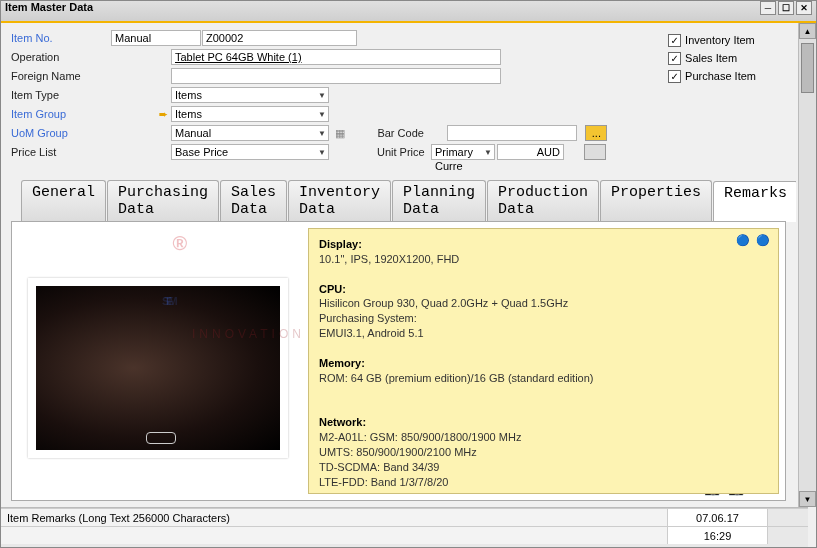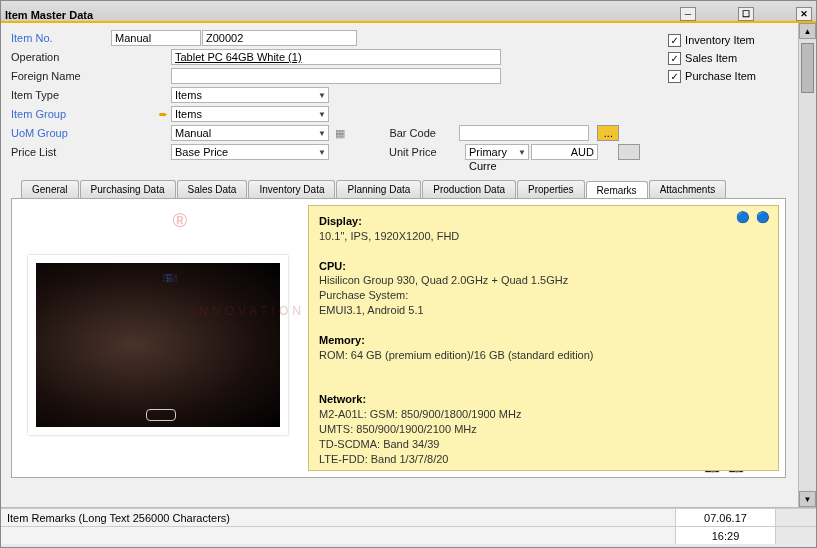--- a/index.html
+++ b/index.html
@@ -1,18 +1,18 @@
 <!DOCTYPE html>
 <html><head>
 <meta charset="utf-8">
 <style>
   * { box-sizing: border-box; font-family: Tahoma, Arial, sans-serif; font-size: 11px; }
   body { margin: 0; background: #e8e8e8; width: 817px; height: 548px; overflow: hidden; position: relative; }
   .window { width: 817px; height: 548px; background: #f0f0f0; border: 1px solid #888; position: relative; }
-  .titlebar { background: linear-gradient(#e0e0e0,#cfcfcf); border-bottom: 2px solid #f4b400; height: 22px; display: flex; align-items: flex-end; padding: 0 4px; font-weight: bold; gap: 40px; }
+  .titlebar { background: linear-gradient(#e0e0e0,#cfcfcf); border-bottom: 2px solid #f4b400; height: 22px; display: flex; align-items: flex-start; padding: 0 4px; font-weight: bold; }
   .titlebar .spacer { flex: 1; }
   .winbtn { width: 16px; height: 14px; border: 1px solid #888; margin-left: 2px; background: #eee; display:flex; align-items:center; justify-content:center; font-size:9px; line-height:1; cursor:pointer; }
   .content { position: absolute; top: 24px; left: 0; right: 20px; bottom: 40px; padding: 4px 10px; overflow:hidden; }
   .vscroll { position:absolute; right:0; top:22px; bottom:40px; width:18px; background:#e0e0e0; border-left:1px solid #bbb; }
   .vscroll .up, .vscroll .down { height:16px; background:#ccc; border:1px solid #999; display:flex; align-items:center; justify-content:center; font-size:8px; }
   .vscroll .down { position:absolute; bottom:0; left:0; right:0; }
   .vscroll .thumb { position:absolute; top:20px; left:2px; right:2px; height:50px; background:#bbb; border:1px solid #888; }
   .row { display:flex; align-items:center; height:18px; margin-bottom:1px; }
   .lbl { width:100px; color:#222; }
   .link { color:#3a6bd6; cursor:pointer; }
@@ -22,40 +22,40 @@
   .field-long { width:330px;text-decoration:underline; }
   .combo { position:relative; border:1px solid #b4b4b4; background:#fff; height:16px; width:158px; padding:0 14px 0 3px; line-height:14px; }
   .combo::after { content:"▼"; position:absolute; right:2px; top:1px; font-size:8px; color:#444; }
   .arrow-icon { color:#e6a400; margin:0 3px; font-size:11px; }
   .checkcol { position:absolute; right:30px; top:2px; }
   .checkrow { display:flex; align-items:center; height:18px; }
   .chk { width:13px; height:13px; border:1px solid #666; background:#fff; margin-right:4px; display:inline-flex; align-items:center; justify-content:center; font-size:10px; color:#000; }
   .ubtn { display:inline-block; min-width:22px; height:16px; background:#f4c430; border:1px solid #999; text-align:center; line-height:14px; cursor:pointer; }
   .gbtn { display:inline-block; min-width:22px; height:16px; background:#ddd; border:1px solid #999; }
   .tabs { display:flex; margin-top:18px; padding-left:10px; }
-  .tab { padding:3px 10px; background:linear-gradient(#f4f4f4,#dcdcdc); border:1px solid #aaa; border-bottom:none; margin-right:1px; border-radius:3px 3px 0 0; cursor:pointer; font-size:10px; }
+  .tab { padding:3px 10px; background:linear-gradient(#f4f4f4,#dcdcdc); border:1px solid #aaa; border-bottom:none; margin-right:1px; border-radius:3px 3px 0 0; cursor:pointer; font-size:15px;font-family:Liberation Mono, monospace; }
   .tab.active { background:#fff; position:relative; top:1px; }
   .tabpane { border:1px solid #aaa; background:#fff; height:280px; padding:6px; display:flex; position:relative; }
   .imgbox { width:260px; height:180px; margin:50px 10px 0 10px; border:8px solid #fff; box-shadow:0 0 2px #bbb; background:#111; position:relative; overflow:hidden; }
   .imgbox::before { content:""; position:absolute; inset:0; background:radial-gradient(ellipse at 40% 50%, #4a332a 0%, #1a0f0d 60%, #000 100%); }
   .imgbox::after { content:""; position:absolute; left:45%; bottom:6px; width:28px; height:10px; border:1px solid #ccc; border-radius:4px; }
   .watermark { position:absolute; left:150px; top:10px; font-size:80px; font-weight:bold; color:rgba(60,90,180,0.22); letter-spacing:-5px; pointer-events:none; z-index:1; font-family:Arial,sans-serif; }
   .watermark .r { color:rgba(200,30,40,0.28); font-size:20px; vertical-align:top; }
   .watermark-sub { position:absolute; left:180px; top:105px; color:rgba(150,30,40,0.25); font-size:12px; letter-spacing:4px; pointer-events:none; z-index:1; }
   .remarks { flex:1; margin-left:10px; background:#fdf3b3; border:1px solid #cdbf7a; padding:8px 10px; color:#333; line-height:1.35; font-size:11px; overflow:auto; position:relative; z-index:2; }
   .remarks b { color:#000; }
   .remarks-icons { position:absolute; right:8px; top:4px; display:flex; gap:6px; }
   .cam { font-size:13px; color:#222; }
   .bottom-icons { position:absolute; right:40px; bottom:4px; display:flex; gap:8px; }
-  .footer { position:absolute; left:0; right:0; bottom:0; height:40px; background:#e8e8e8; border-top:1px solid #bbb; }
+  .footer { position:absolute; left:0; right:8px; bottom:0; height:40px; background:#e8e8e8; border-top:1px solid #bbb; }
   .footer-row { display:flex; align-items:center; height:18px; border-top:1px solid #ccc; }
   .footer-row .flab { flex:1; background:#f3f3f3; padding-left:6px; border-right:1px solid #ccc; height:100%; display:flex; align-items:center; }
   .footer-row .fval { width:100px; text-align:center; background:#fff; height:100%; display:flex; align-items:center; justify-content:center; border-right:1px solid #ccc; }
   .footer-row .fpad { width:40px; }
-  .midrow { display:flex; gap:44px; }
+  .midrow { display:flex; gap:32px; }
 </style>
 </head>
 <body>
 
 <div class="window">
   <div class="titlebar">
     <span>Item Master Data</span>
     <span class="spacer"></span>
     <span class="winbtn">─</span>
     <span class="winbtn">☐</span>
@@ -103,21 +103,21 @@
         </div>
       </div>
       <div class="midrow">
         <div class="row" style="flex:0 0 auto;">
           <span class="lbl">Price List</span>
           <span style="width:60px;"></span>
           <span class="combo">Base Price</span>
           <span style="width:16px;"></span>
         </div>
         <div class="row">
-          <span class="lbl" style="width:76px;">Unit Price</span>
+          <span class="lbl" style="width:54px;">Unit Price</span>
           <span class="combo" style="width:64px;">Primary Curre</span>
           <span class="field" style="width:67px; text-align:right; margin-left:2px;">AUD 700.00</span>
           <span style="width:20px;"></span>
           <span class="gbtn"></span>
         </div>
       </div>
 
       <div class="checkcol">
         <div class="checkrow">
             <span class="chk">✓</span>
@@ -153,21 +153,21 @@
       </div>
       <div class="remarks">
         <div class="remarks-icons">
           <span>🔵</span>
           <span>🔵</span>
         </div>
         <b>Display:</b><br>
         <span>10.1", IPS, 1920X1200, FHD</span><br><br>
         <b>CPU:</b><br>
         <span>Hisilicon Group 930, Quad 2.0GHz + Quad 1.5GHz</span><br>
-        <span>Purchase System:</span><br>
+        <span>Purchasing System:</span><br>
         <span>EMUI3.1, Android 5.1</span><br><br>
         <b>Memory:</b><br>
         <span>ROM: 64 GB (premium edition)/16 GB (standard edition)</span><br>
         <br><br>
         <b>Network:</b><br>
         <span>M2-A01L: GSM: 850/900/1800/1900 MHz</span><br>
         <span>UMTS: 850/900/1900/2100 MHz</span><br>
         <span>TD-SCDMA: Band 34/39</span><br>
         <span>LTE-FDD: Band 1/3/7/8/20</span>
       </div>

